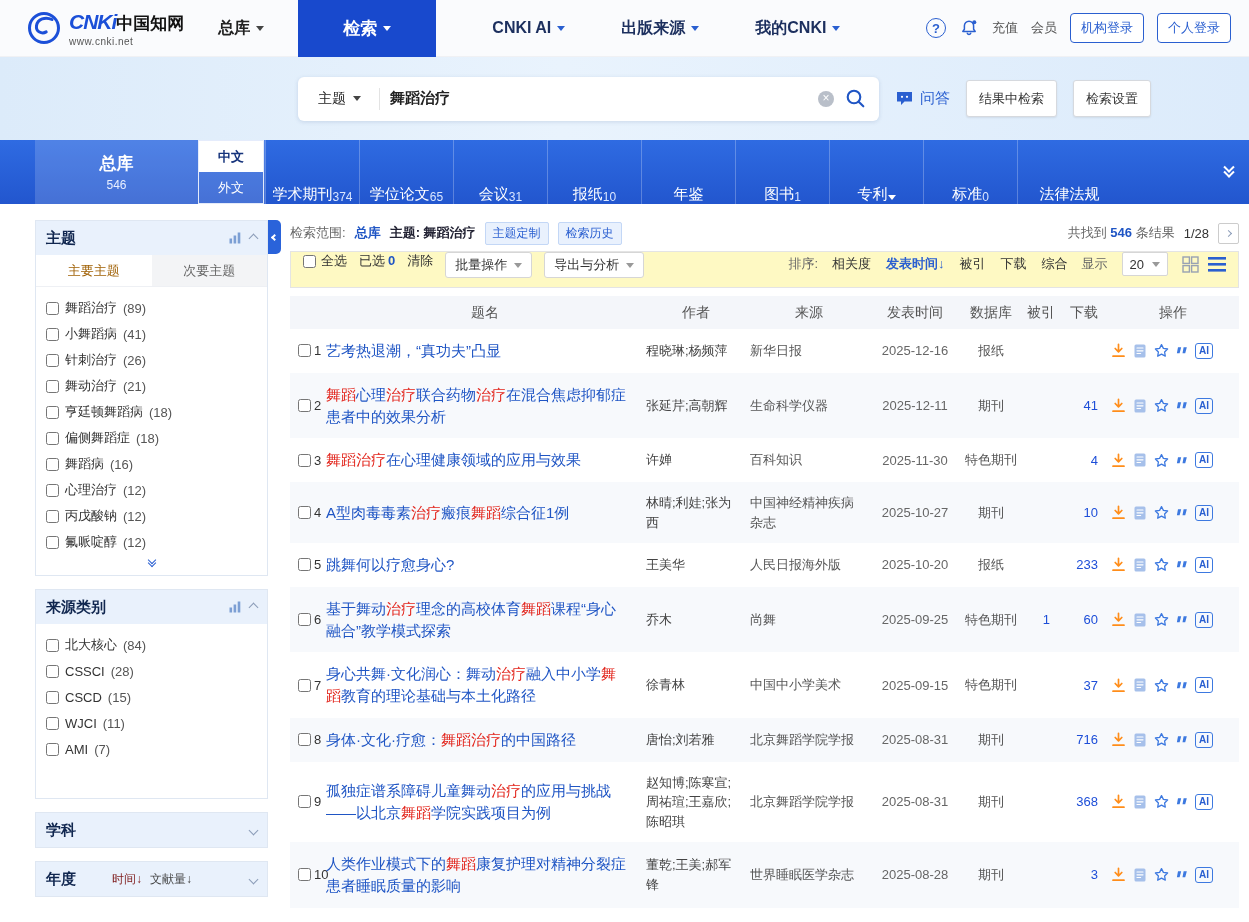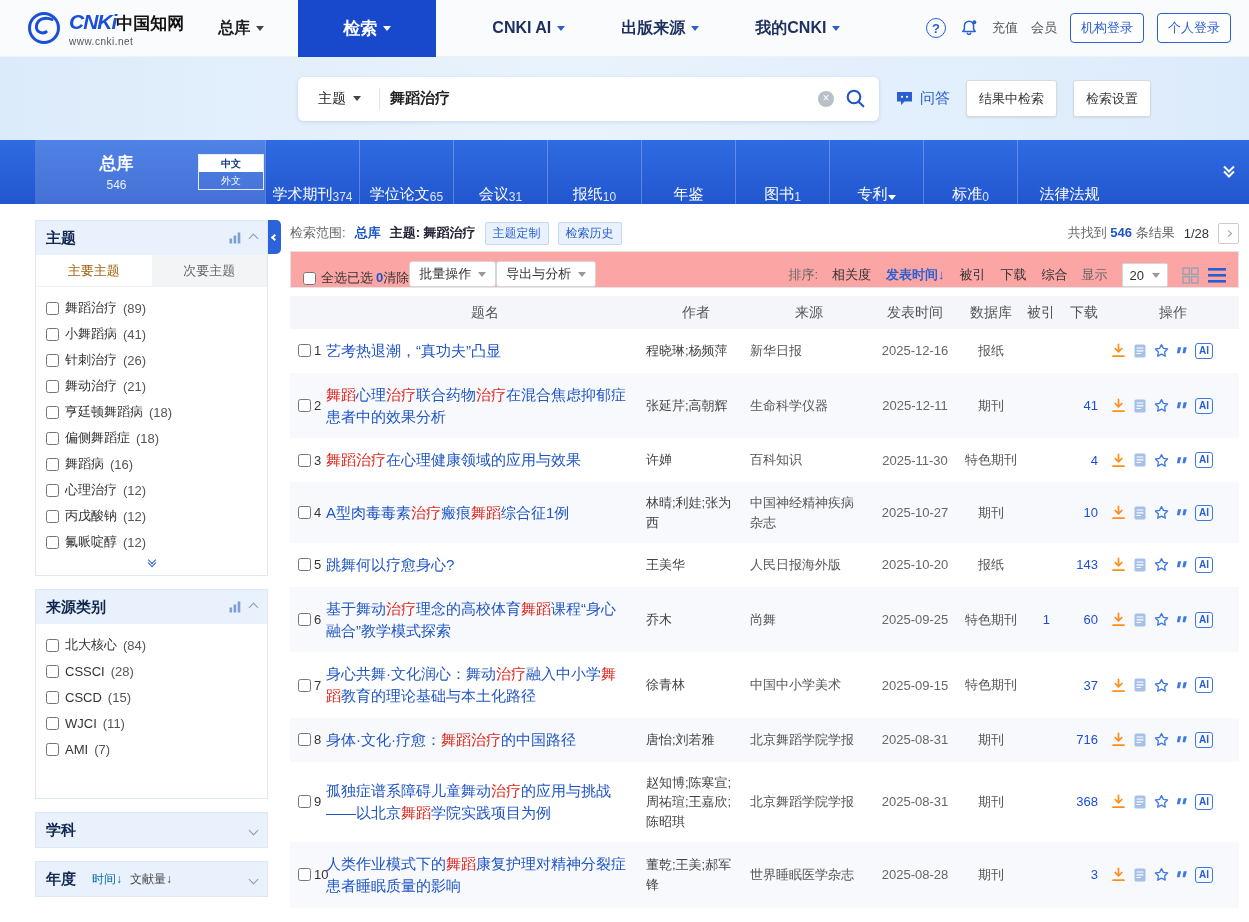--- a/index.html
+++ b/index.html
@@ -38,21 +38,21 @@
   .sbtn{background:#fff;border:1px solid #d6d9de;border-radius:3px;height:37px;padding:0 12px;font-size:13px;color:#333;cursor:pointer;box-shadow:0 1px 2px rgba(0,0,0,.08);font-family:inherit;white-space:nowrap}
   .sbtn:first-of-type{margin-left:auto}
 
   
   .dbbar{height:64px;background:linear-gradient(180deg,#2f6be2,#2256ce);display:flex;align-items:stretch;padding-left:35px;position:relative}
   .db-main{width:230px;background:rgba(255,255,255,.16);display:flex;align-items:center;cursor:pointer}
   .db-main-left{flex:1;text-align:center;color:#fff}
   .db-main-left .l1{font-size:17px;font-weight:bold}
   .db-main-left .l2{font-size:12px;color:#e8efff;margin-top:3px}
   .lang{width:66px;margin-right:1px;border:1px solid rgba(255,255,255,.85)}
-  .lang-cell{height:17px;display:flex;align-items:center;justify-content:center;font-size:10px;cursor:pointer}
+  .lang-cell{height:31px;display:flex;align-items:center;justify-content:center;font-size:13px;cursor:pointer}
   .lang-cell.active{background:#fff;color:#16347c;font-weight:bold}
   .lang-cell:not(.active){color:#fff}
   .dbtabs{display:flex;align-items:stretch}
   .dbtab{width:94px;display:flex;flex-direction:row;align-items:flex-end;justify-content:center;color:#fff;border-left:1px solid rgba(255,255,255,.25);cursor:pointer}
   .dbtab:last-child{width:104px}
   .dbtab .lb{font-size:15px}
   .dbtab .ct{font-size:12px;color:#d9e6ff;height:14px;margin-top:16px;display:flex;align-items:center}
   .db-more{position:absolute;right:16px;top:50%;transform:translateY(-58%);display:flex;flex-direction:column;cursor:pointer}
   .db-more .chev{margin-top:-3px}
 
@@ -71,21 +71,21 @@
 
   
   .sidebar{width:233px;flex:none}
   .panel{border:1px solid #dfe7f2;margin-bottom:13px;background:#fff}
   .panel-h{height:34px;background:#e9f1fc;display:flex;align-items:center;padding:0 10px;gap:8px;cursor:pointer}
   .panel-h .t{font-weight:bold;font-size:15px;color:#10264f}
   .panel-h .t.grow{flex:1}
   .panel-h .chev.end{margin-left:auto}
   .panel.slim .panel-h{height:34px}
   .y-sort{font-size:12px;color:#444;cursor:pointer}
-  .y-sort.red{color:#0369a1;margin-left:8px}
+  .y-sort.red{color:#7f1d1d;margin-left:28px}
   .f-tabs{display:flex;height:32px;border-bottom:1px solid #eef0f4}
   .f-tab{flex:1;display:flex;align-items:center;justify-content:center;font-size:13px;cursor:pointer}
   .f-tab.active{color:#a16207;background:#fff;font-weight:normal}
   .f-tab:not(.active){background:#f3f4f6;color:#666}
   .f-list{padding:8px 10px 2px}
   .f-list.tall{padding-bottom:36px}
   .f-item{display:flex;align-items:center;gap:6px;height:26px;font-size:13px;color:#333;cursor:pointer}
   .f-item .cnt{color:#555}
   input[type=checkbox]{width:13px;height:13px;accent-color:#2a5fd0;flex:none}
   .expand{display:flex;flex-direction:column;align-items:center;padding:3px 0 9px;cursor:pointer}
@@ -96,21 +96,21 @@
   .crumbs{display:flex;align-items:center;gap:9px;height:26px;font-size:13px;color:#666}
   .c-link{color:#1f55c4;font-weight:bold;cursor:pointer;text-decoration:none}
   .c-dark{color:#223;font-weight:bold}
   .badge{font-size:12px;color:#2a5fd0;background:#e9f1fd;border:1px solid #c3d7f6;padding:2px 7px;border-radius:2px;cursor:pointer;white-space:nowrap}
   .spacer{flex:1}
   .sum b.blue,.blue{color:#1f55c4}
   .pg{color:#333}
   .pg-next{width:21px;height:21px;border:1px solid #ccc;border-radius:2px;display:flex;align-items:center;justify-content:center;cursor:pointer;background:#fff}
   .pg-next .chev{width:5px;height:5px}
 
-  .toolbar{height:37px;border:1px solid #e4e4e4;display:flex;align-items:flex-end;padding:0 12px;font-size:13px;color:#333;margin-top:5px;background:#fca5a5}
+  .toolbar{height:37px;border:1px solid #e4e4e4;display:flex;align-items:flex-start;padding:0 12px;gap:12px;font-size:13px;color:#333;margin-top:5px;background:#fef9c3}
   .tl-check{display:flex;align-items:center;gap:5px;cursor:pointer}
   .tl-sel b{margin-left:3px}
   .tl-clear{cursor:pointer}
   .btn-dd{height:26px;border:1px solid #d6d6d6;border-radius:3px;display:inline-flex;align-items:center;padding:0 9px;gap:7px;background:#fff;cursor:pointer;white-space:nowrap}
   .sorts{display:flex;gap:14px;margin-left:auto;align-items:center}
   .sort-label{color:#666}
   #sorts{display:flex;gap:15px}
   .sort{cursor:pointer;white-space:nowrap}
   .sort.active{color:#2a5fd0;font-weight:bold}
   .disp{color:#666}
@@ -618,21 +618,21 @@
       <span class="idx">5</span>
     </div>
     <div class="c title">
       <a class="tlink">跳舞何以疗愈身心?</a>
     </div>
     <div class="c auth">王美华</div>
     <div class="c src">人民日报海外版</div>
     <div class="c date">2025-10-20</div>
     <div class="c db">报纸</div>
     <div class="c cited"></div>
-    <div class="c down">143</div>
+    <div class="c down">233</div>
     <div class="c ops">
   <svg class="op" width="17" height="17" viewBox="0 0 17 17">
     <path d="M8.5 2.3v7.4M5.2 6.5l3.3 3.3 3.3-3.3" fill="none" stroke="#ff8d1a" stroke-width="1.7" stroke-linecap="round" stroke-linejoin="round"></path>
     <path d="M3 14.2h11" stroke="#ff8d1a" stroke-width="1.7" stroke-linecap="round"></path>
   </svg>
   <svg class="op" width="16" height="16" viewBox="0 0 16 16">
     <rect x="2.5" y="1.5" width="11" height="13" rx="1.5" fill="#a6c0ea"></rect>
     <path d="M5 5h6M5 7.8h6M5 10.5h3.6" stroke="#fff" stroke-width="1.2" stroke-linecap="round"></path>
   </svg>
   <svg class="op" width="17" height="17" viewBox="0 0 17 17">

